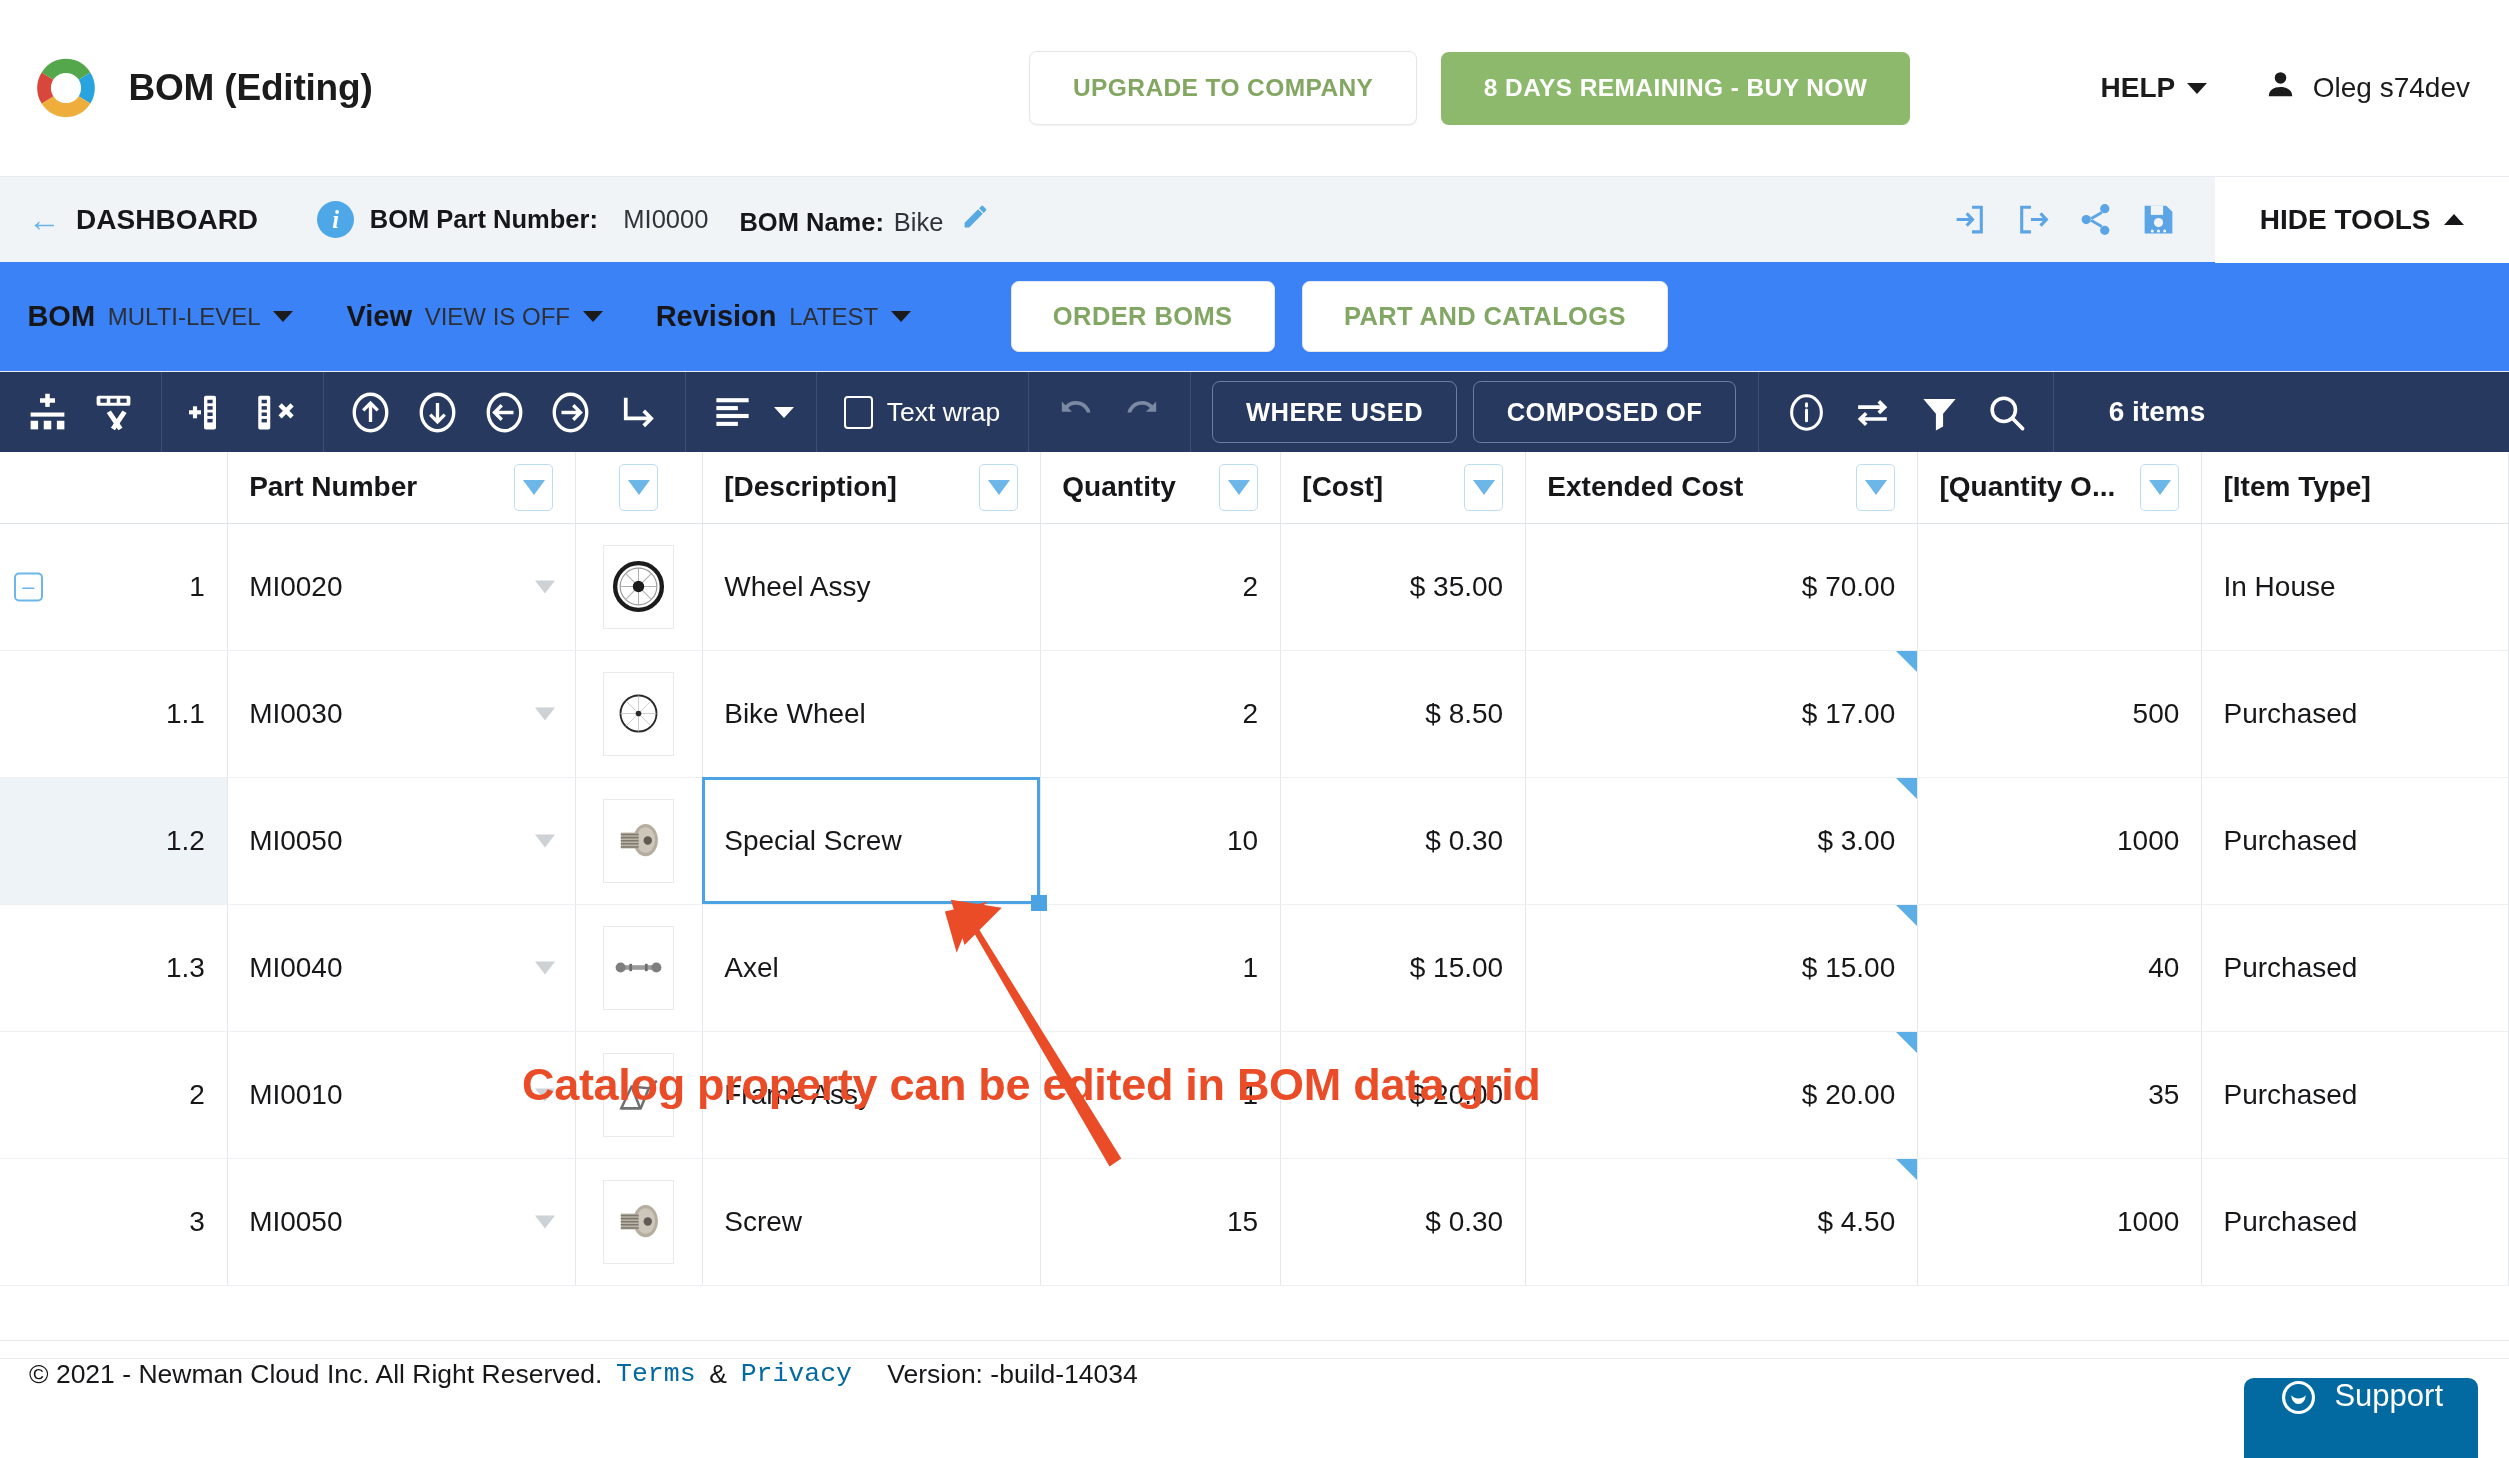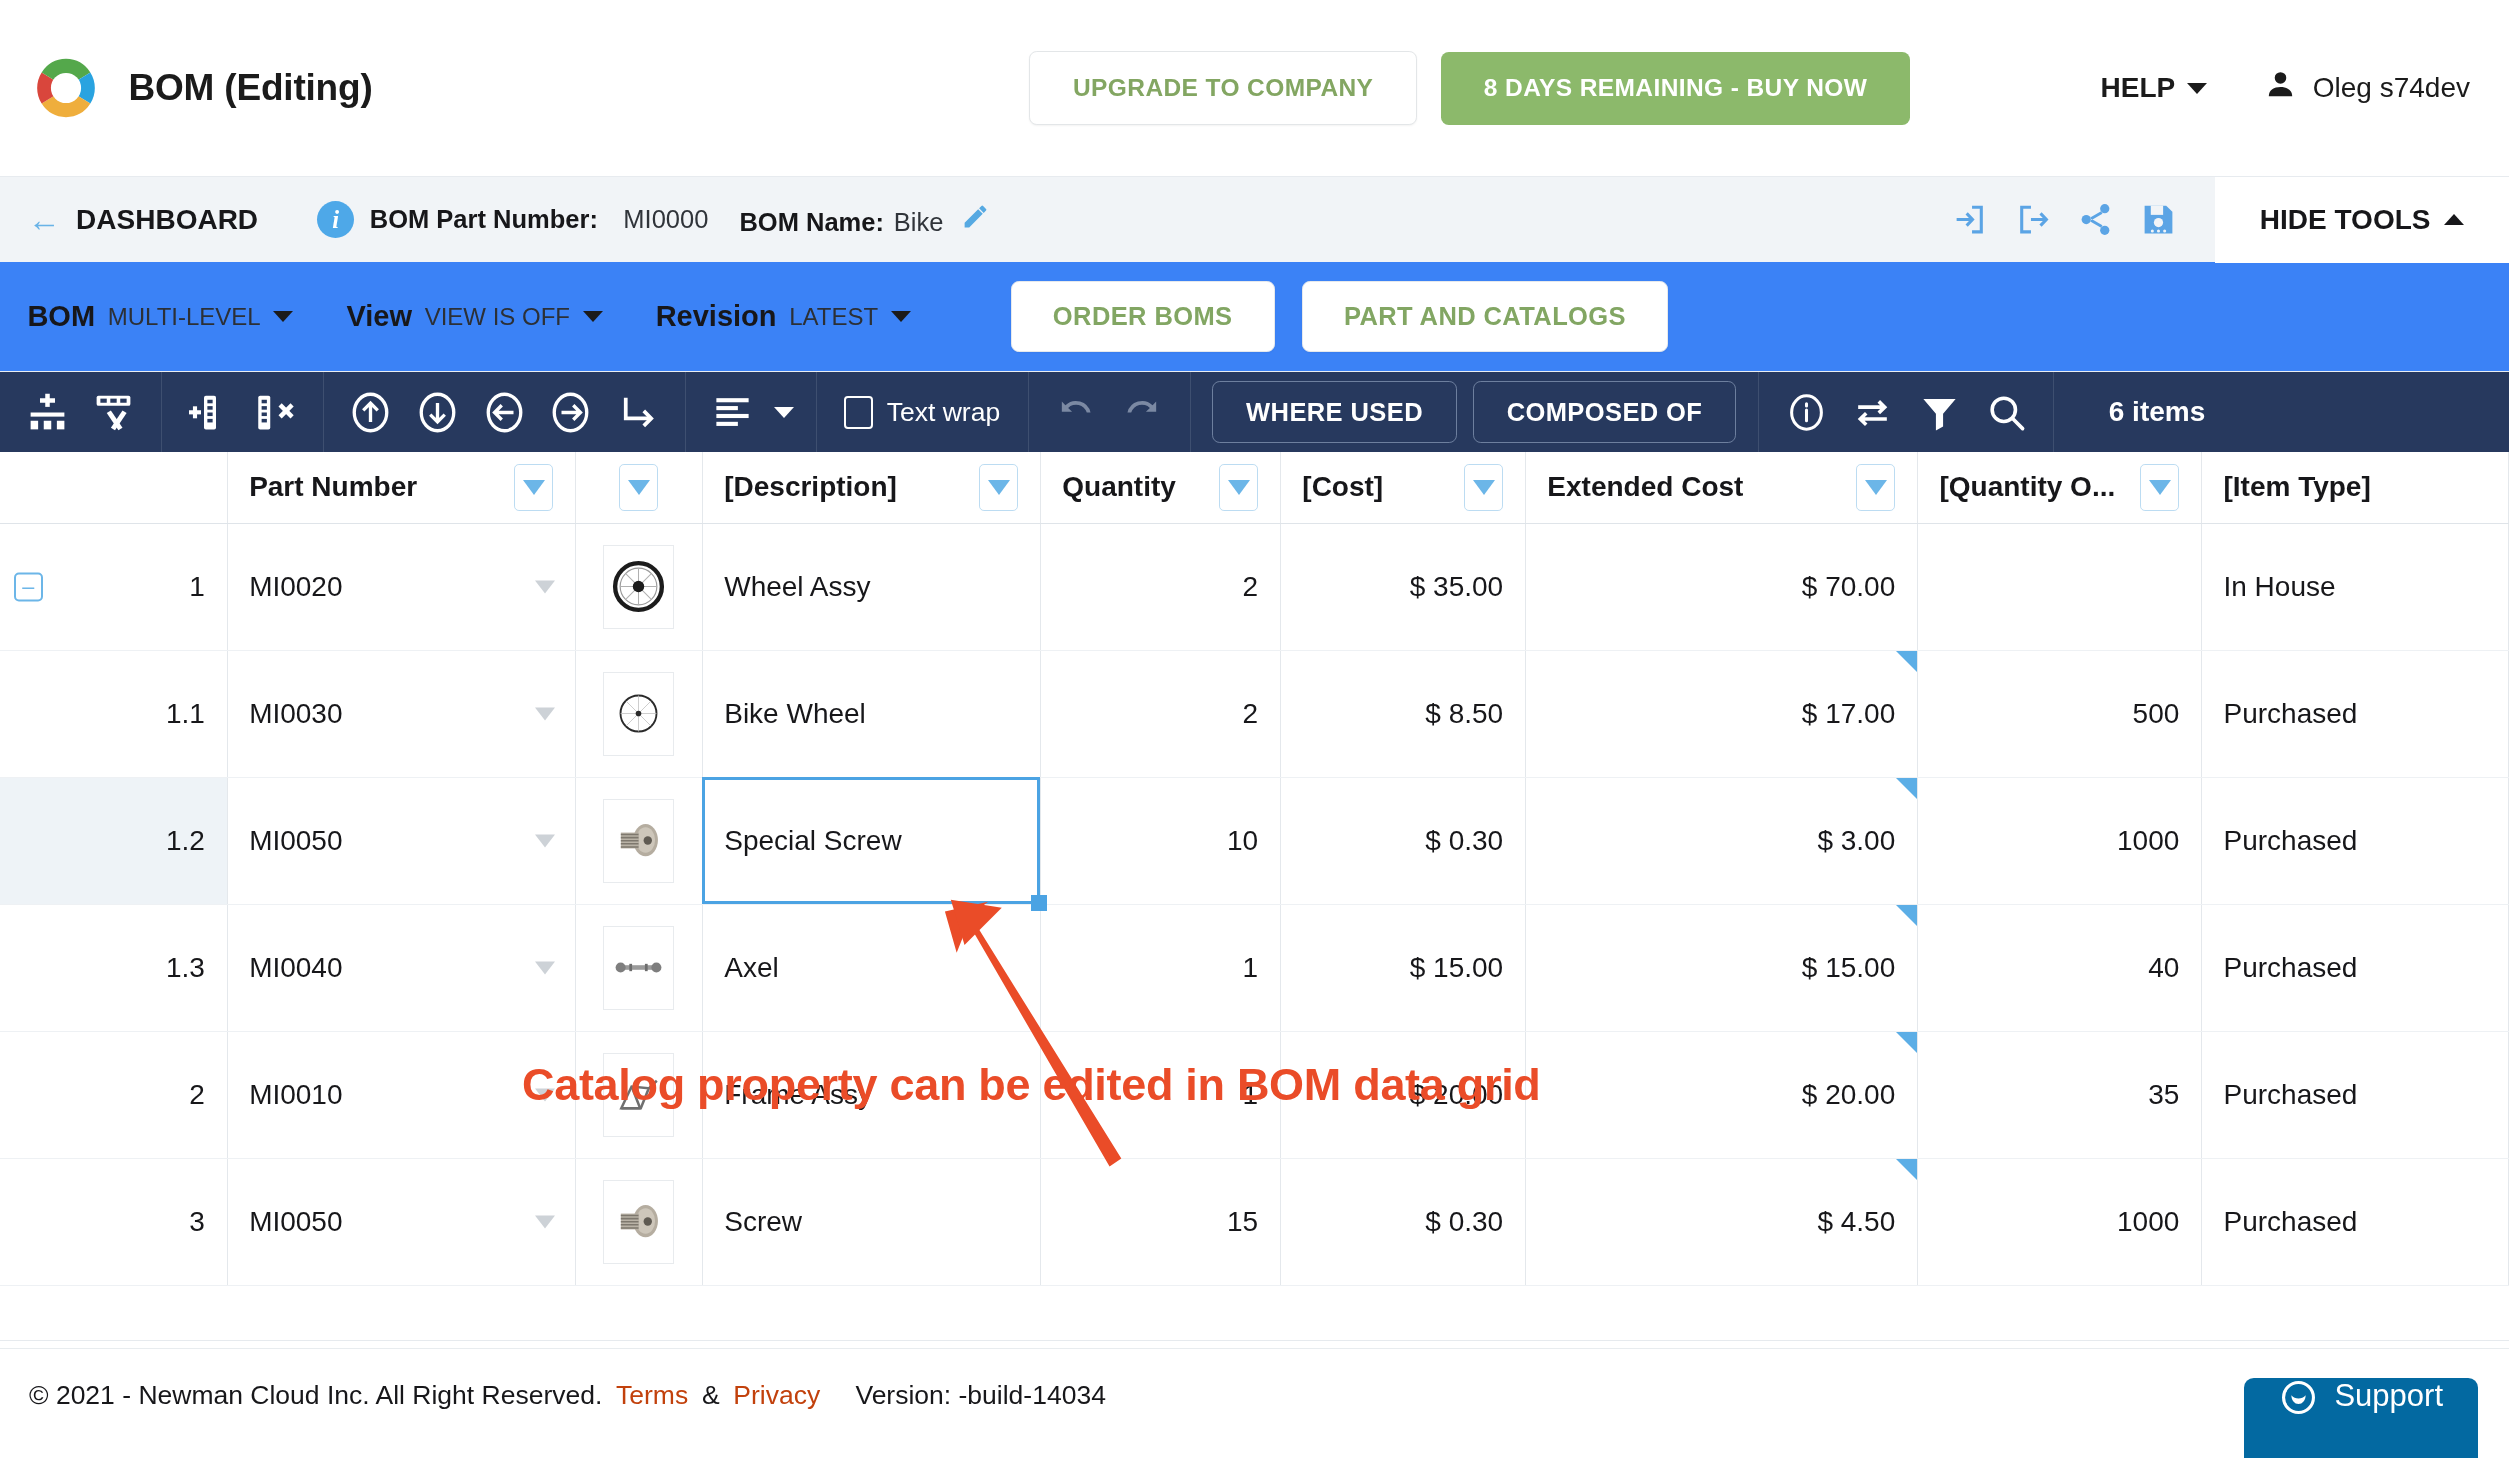--- a/index.html
+++ b/index.html
@@ -326,31 +326,31 @@
   }
   .annot-arrow {
     position: absolute;
     left: 941px; top: 882px;
     pointer-events: none;
   }
 
   
   .footer {
     position: absolute;
-    left: 0; bottom: 16px;
+    left: 0; bottom: 6px;
     width: 2509px; height: 94px;
     background: #ffffff;
     border-top: 1px solid #e8ecef;
-    display: flex; align-items: center;
+    display: flex; 
     padding-left: 29px;
     gap: 13.7px;
     font-size: 26.5px;
     color: #17171a;
   }
-  .footer a { color: #c2410c; text-decoration: none; cursor: pointer; }
+  .footer a { color: #0369a1; text-decoration: none; cursor: pointer; font-family: Liberation Mono, monospace; }
   .ver { margin-left: 21.6px; }
   .support-btn {
     position: absolute;
     right: 31px; bottom: 0;
     height: 80px;
     background: #0369a1;
     border-radius: 9.8px 9.8px 0 0;
     color: #ffffff;
     font-size: 31px;
     display: flex; align-items: flex-start; gap: 16px;

